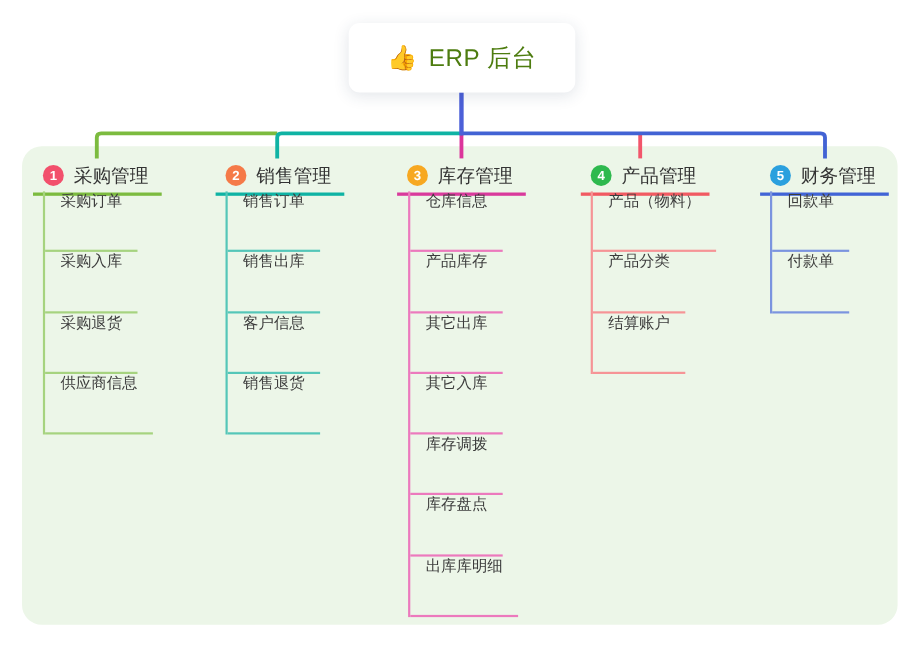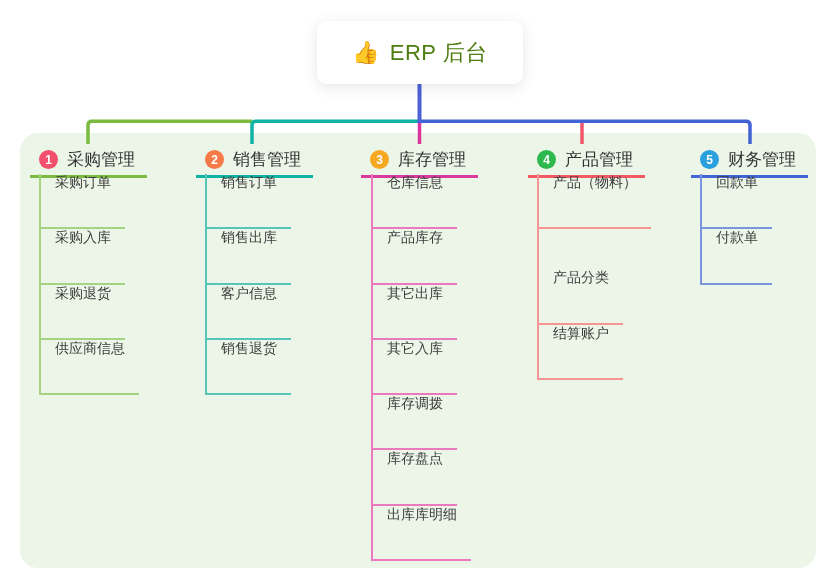--- a/index.html
+++ b/index.html
@@ -137,21 +137,21 @@
       </div>
 
     <div class="branch-header" style="left: 528px; border-bottom-color: rgb(241, 90, 98);">
       <span class="badge" style="background: rgb(46, 185, 78);">4</span>
       <span class="branch-title">产品管理</span>
     </div>
     <div class="child-group" style="left: 537px; border-left-color: rgb(246, 148, 150);">
         <div class="child-item" style="border-bottom-color: rgb(246, 148, 150);">
           <span>产品（物料）</span>
         </div>
-        <div class="child-item" style="border-bottom-color: rgb(246, 148, 150); margin-top: 40px;">
+        <div class="child-item" style="border-bottom-color: rgb(246, 148, 150);">
           <span>产品分类</span>
         </div>
         <div class="child-item" style="border-bottom-color: rgb(246, 148, 150);">
           <span>结算账户</span>
         </div>
       </div>
 
     <div class="branch-header" style="left: 691px; border-bottom-color: rgb(65, 100, 214);">
       <span class="badge" style="background: rgb(43, 160, 222);">5</span>
       <span class="branch-title">财务管理</span>

